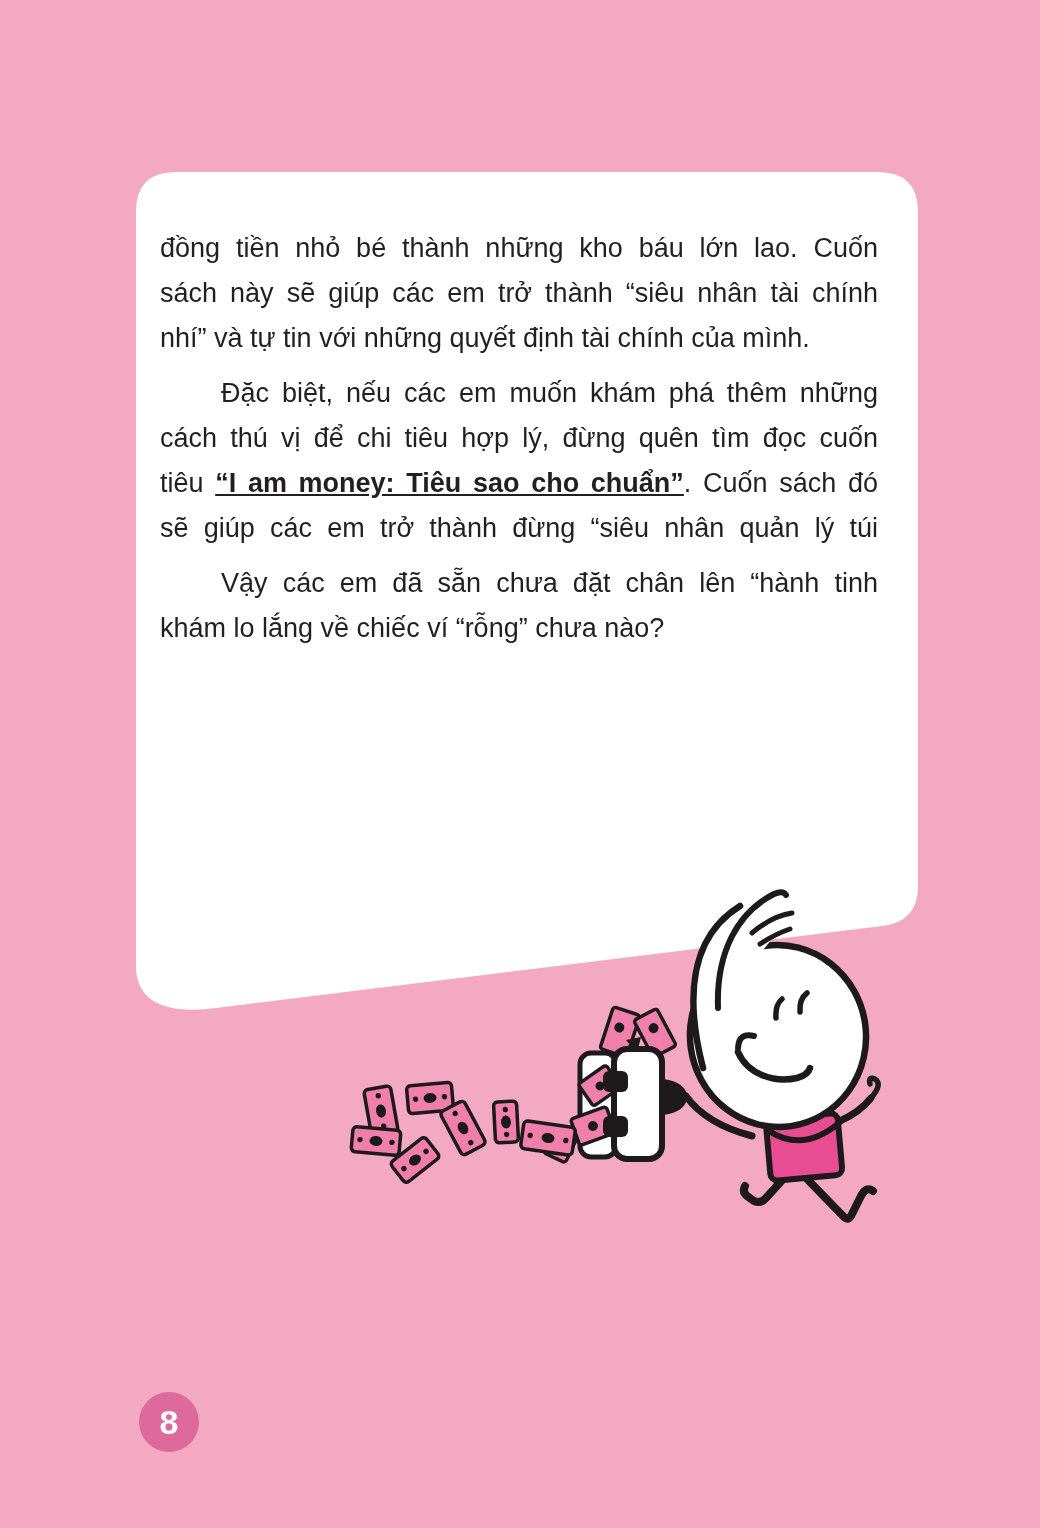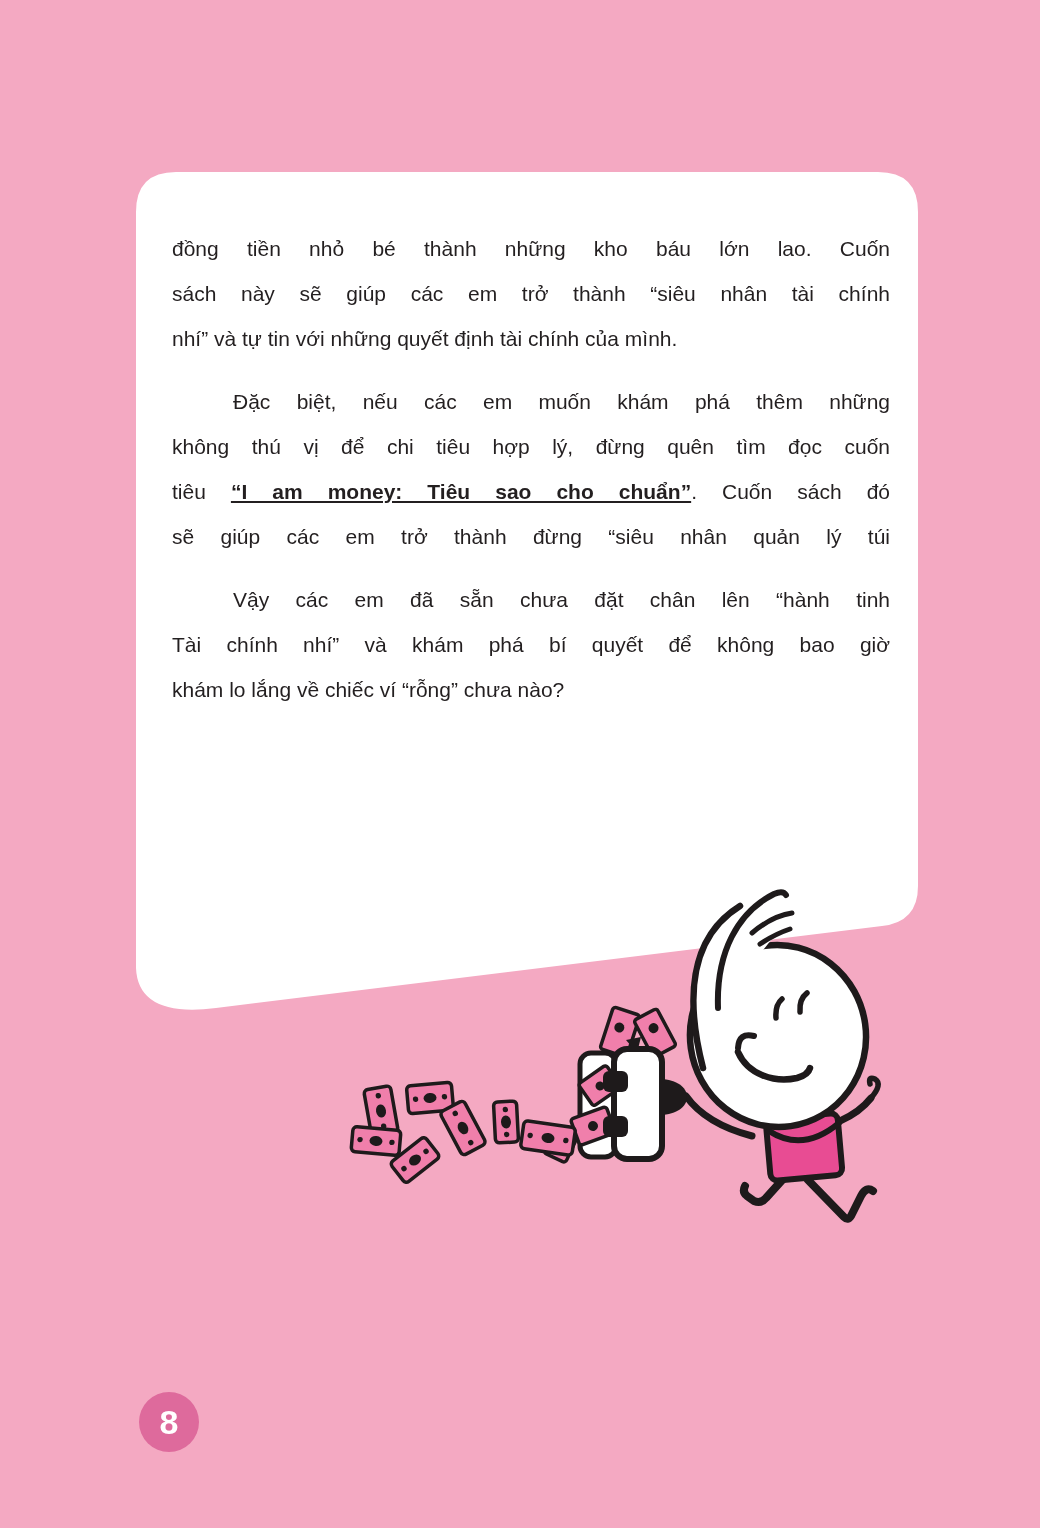--- a/index.html
+++ b/index.html
@@ -20,24 +20,24 @@
   .w5{stroke-width:5px;} .w55{stroke-width:5.5px;} .w6{stroke-width:6px;}
   .w65{stroke-width:6.5px;} .w7{stroke-width:7px;} .w8{stroke-width:8px;}
   .whitefill{fill:var(--card);}
   .whiteln{fill:var(--card); stroke:var(--outline);}
   .note{fill:var(--money-pink); stroke:var(--outline); stroke-width:3.5px; stroke-linejoin:round;}
   .note-flap{stroke-width:4px;}
   .ink{fill:var(--outline); stroke:none;}
   .shirt{fill:var(--shirt-pink); stroke:var(--outline); stroke-width:6px; stroke-linejoin:round;}
   
   .text-block{
-    position:absolute; left:172px; top:226px; width:718px;
-    color:var(--text); font-size:21px; line-height:45px;
+    position:absolute; left:160px; top:226px; width:718px;
+    color:var(--text); font-size:27px; line-height:45px;
   }
-  .para + .para{margin-top:18px;}
+  .para + .para{margin-top:10px;}
   .line{text-align:justify; text-align-last:justify; white-space:nowrap;}
   .line.last{text-align-last:left;}
   .line.indent{padding-left:61px;}
   .bold{font-weight:700;text-decoration:underline;}
   
   .badge{
     position:absolute; left:139px; top:1392px; width:60px; height:60px;
     border-radius:50%; background:var(--badge); color:var(--badge-text);
     display:flex; align-items:center; justify-content:center;
     font-size:34px; font-weight:700;
@@ -158,27 +158,26 @@
   </svg>
 
   <div class="text-block">
       <div class="para">
         <div class="line"><span>đồng tiền nhỏ bé thành những kho báu lớn lao. Cuốn</span></div>
         <div class="line"><span>sách này sẽ giúp các em trở thành “siêu nhân tài chính</span></div>
         <div class="line last"><span>nhí” và tự tin với những quyết định tài chính của mình.</span></div>
       </div>
       <div class="para">
         <div class="line indent"><span>Đặc biệt, nếu các em muốn khám phá thêm những</span></div>
-        <div class="line"><span>không thú vị để chi tiêu hợp lý, đừng quên tìm đọc cuốn</span></div>
+        <div class="line"><span>cách thú vị để chi tiêu hợp lý, đừng quên tìm đọc cuốn</span></div>
         <div class="line"><span>tiêu </span><span class="bold">“I am money: Tiêu sao cho chuẩn”</span><span>. Cuốn sách đó</span></div>
         <div class="line"><span>sẽ giúp các em trở thành đừng “siêu nhân quản lý túi</span></div>
       </div>
       <div class="para">
         <div class="line indent"><span>Vậy các em đã sẵn chưa đặt chân lên “hành tinh</span></div>
-        <div class="line"><span>Tài chính nhí” và khám phá bí quyết để không bao giờ</span></div>
         <div class="line last"><span>khám lo lắng về chiếc ví “rỗng” chưa nào?</span></div>
       </div>
     </div>
 
   <div class="badge">
     <span>8</span>
   </div>
 
 </div>
 

